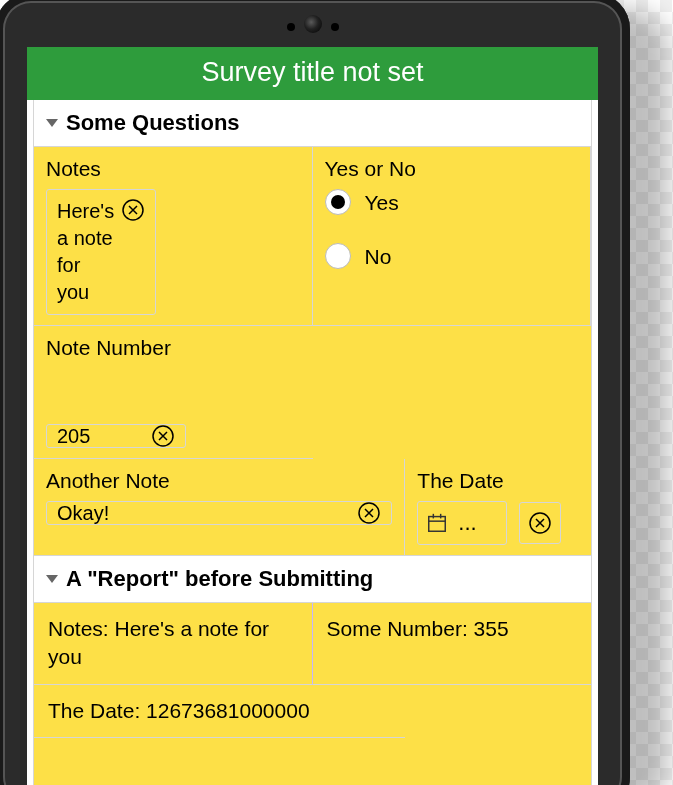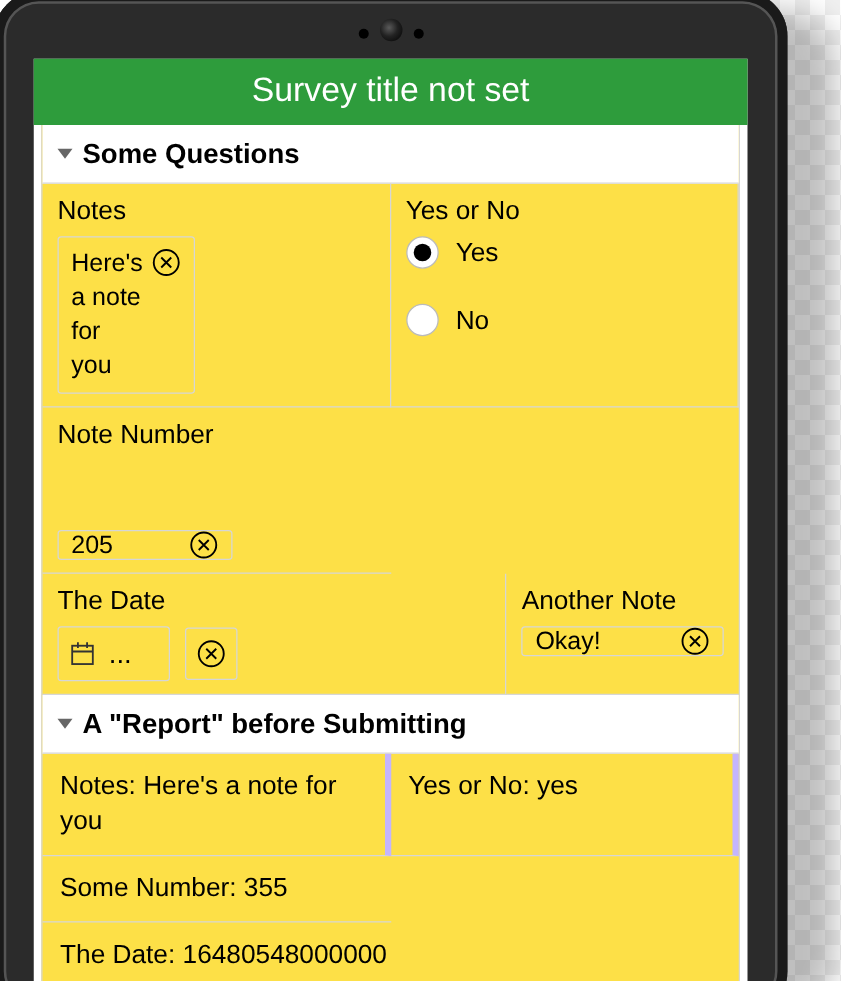--- a/index.html
+++ b/index.html
@@ -166,21 +166,21 @@
       width: 90px;
     }
     .cal-icon svg { width: 22px; height: 22px; display:block; }
     .date-text { font-size: 22px; }
     .date-row { display:flex; align-items:center; gap: 12px; }
     
     .report-cell {
       font-size: 21px;
       line-height: 1.35;
       padding: 12px 14px;
-      border-right: 5px solid #c4b5fd;
+      border-right: 1px solid #c4b5fd;
       border-bottom: 1px solid #d6d6d6;
     }
     .report-cell:last-child { border-right: none; }
     .spacer-bottom {
       height: 50px;
       border-bottom: none;
     }
     .notes-input { width: 110px; }
     .num-input { width: 140px; margin-top: 64px; }
   </style>
@@ -238,20 +238,33 @@
               <svg viewBox="0 0 24 24">
                   <circle cx="12" cy="12" r="10" fill="none" stroke="#000" stroke-width="1.5"></circle>
                   <path d="M8 8 L16 16 M16 8 L8 16" stroke="#000" stroke-width="1.5"></path>
                 </svg>
             </span>
           </div>
         </div>
       </div>
 
       <div class="grid2">
+
+        <div class="cell">
+          <div class="q-label">Another Note</div>
+          <div class="inputwrap-row">
+            <span class="inputtext">Okay!</span>
+            <span class="clearbtn">
+              <svg viewBox="0 0 24 24">
+                  <circle cx="12" cy="12" r="10" fill="none" stroke="#000" stroke-width="1.5"></circle>
+                  <path d="M8 8 L16 16 M16 8 L8 16" stroke="#000" stroke-width="1.5"></path>
+                </svg>
+            </span>
+          </div>
+        </div>
 
         <div class="cell">
           <div class="q-label">The Date</div>
           <div class="date-row">
             <div class="datebox">
               <span class="cal-icon">
                 <svg viewBox="0 0 24 24">
                     <rect x="3" y="5" width="18" height="16" fill="none" stroke="#333" stroke-width="1.6"></rect>
                     <line x1="3" y1="10" x2="21" y2="10" stroke="#333" stroke-width="1.6"></line>
                     <line x1="8" y1="2" x2="8" y2="7" stroke="#333" stroke-width="1.6"></line>
@@ -261,47 +274,33 @@
               <span class="date-text">...</span>
             </div>
             <span class="clearbtn" style="border:1px solid #d6d6d6; border-radius:3px; padding:8px; width:42px; height:42px; display:flex;align-items:center;justify-content:center;">
               <svg viewBox="0 0 24 24">
                   <circle cx="12" cy="12" r="10" fill="none" stroke="#000" stroke-width="1.5"></circle>
                   <path d="M8 8 L16 16 M16 8 L8 16" stroke="#000" stroke-width="1.5"></path>
                 </svg>
             </span>
           </div>
         </div>
-
-        <div class="cell">
-          <div class="q-label">Another Note</div>
-          <div class="inputwrap-row">
-            <span class="inputtext">Okay!</span>
-            <span class="clearbtn">
-              <svg viewBox="0 0 24 24">
-                  <circle cx="12" cy="12" r="10" fill="none" stroke="#000" stroke-width="1.5"></circle>
-                  <path d="M8 8 L16 16 M16 8 L8 16" stroke="#000" stroke-width="1.5"></path>
-                </svg>
-            </span>
-          </div>
-        </div>
       </div>
 
       <div class="section-header">
         <span class="disclose"></span>
         <span>A "Report" before Submitting</span>
       </div>
 
       <div class="grid3">
         <div class="report-cell">Notes: Here's a note for you</div>
-        <div class="report-cell">Yes or No: yes</div>
         <div class="report-cell">Some Number: 355</div>
       </div>
 
       <div class="grid2">
-        <div class="report-cell">The Date: 16480548000000</div>
+        <div class="report-cell">The Date: 12673681000000</div>
       </div>
 
       <div class="spacer-bottom"></div>
 
     </div>
   </div>
 </div>
 
 </body></html>

